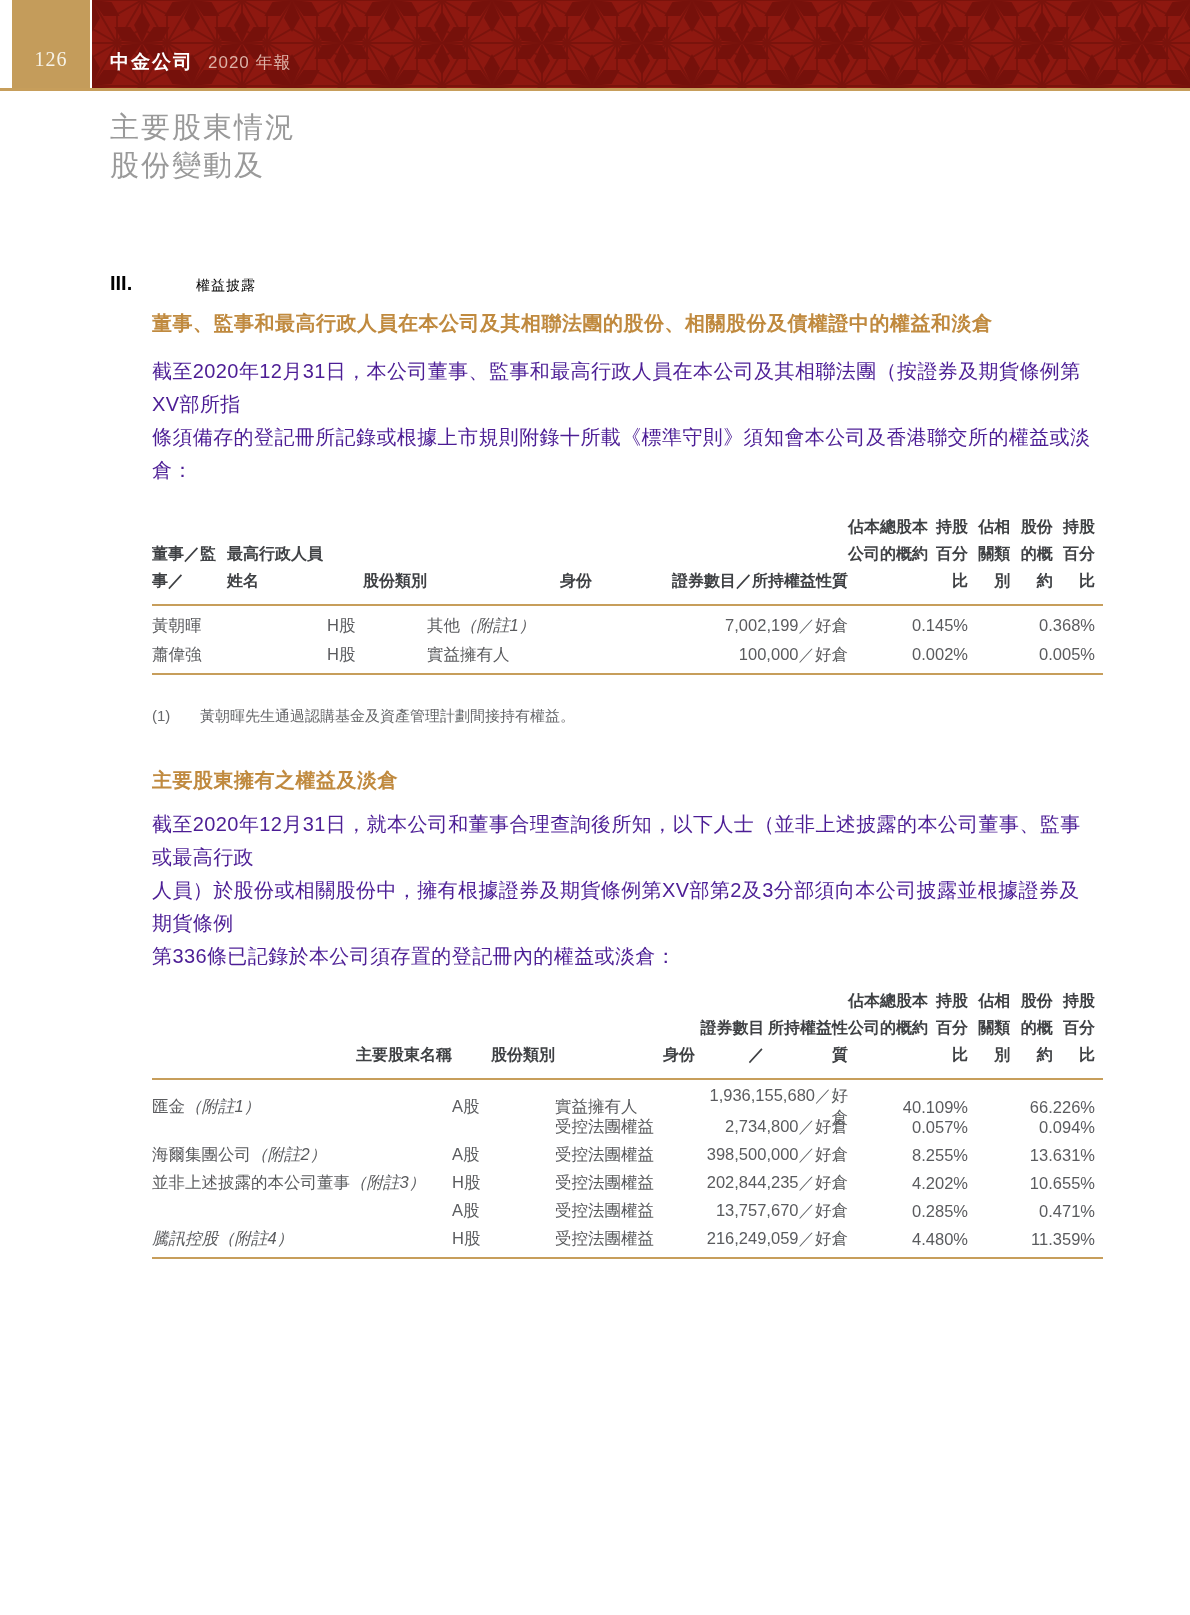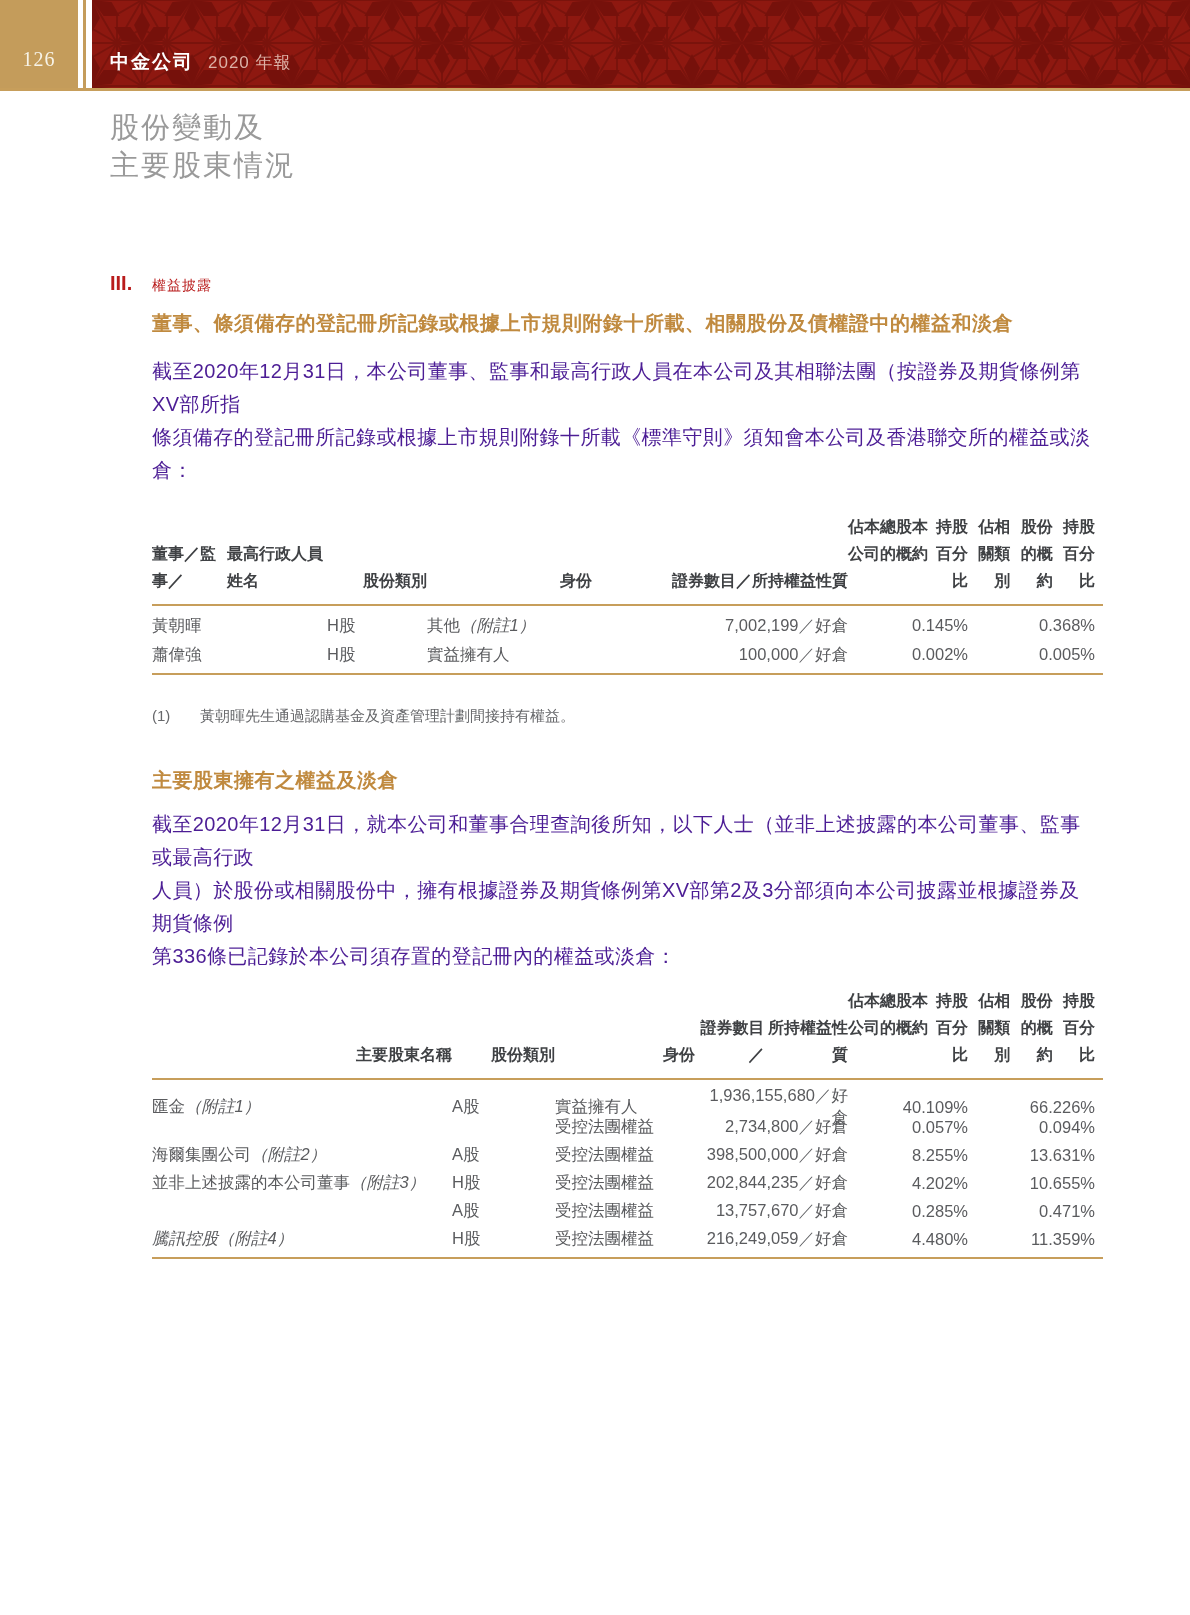--- a/index.html
+++ b/index.html
@@ -1,35 +1,35 @@
 <!DOCTYPE html>
 <html><head>
 <meta charset="utf-8">
 <style>
   html,body{margin:0;padding:0;background:#ffffff;}
   .page{position:relative;width:1190px;height:1615px;background:#ffffff;overflow:hidden;
         font-family:"Liberation Sans","DejaVu Sans",sans-serif;}
 
   
   .hdr{position:relative;width:1190px;height:88px;}
-  .page-num-block{position:absolute;left:0;top:0;width:78px;height:88px;background:#C49C5B;
+  .page-num-block{position:absolute;left:12px;top:0;width:78px;height:88px;background:#C49C5B;
     display:flex;align-items:flex-end;justify-content:center;padding-bottom:17px;box-sizing:border-box;}
   .page-num{font-family:"Liberation Serif","DejaVu Serif",serif;font-size:20px;color:#F7F3E8;letter-spacing:1px;}
   .hdr-vbar{position:absolute;left:83px;top:0;width:3px;height:88px;background:#C49C5B;}
   .banner{position:absolute;left:92px;top:0;width:1098px;height:88px;background:#8E1810;overflow:hidden;}
   .banner svg{position:absolute;left:0;top:0;}
   .banner-text{position:absolute;left:18px;top:0;height:88px;display:flex;align-items:center;padding-top:36px;box-sizing:border-box;}
   .brand{color:#ffffff;font-weight:bold;font-size:19px;letter-spacing:2px;}
   .edition{color:#DCB1A6;font-size:17px;margin-left:14px;letter-spacing:1px;}
   .gold-hr{width:1190px;height:3px;background:#C79E5B;}
 
   
   .doc-title{margin:17px 0 0 110px;font-family:"Liberation Serif","DejaVu Serif",serif;
     font-size:29px;line-height:38px;color:#9A9A9A;letter-spacing:2px;}
-  .section-row{margin:88px 0 0 110px;display:flex;align-items:baseline;color:#b91c1c;}
+  .section-row{margin:88px 0 0 110px;display:flex;align-items:baseline;color:#000000;gap:44px;}
   .section-num{font-size:20px;font-weight:bold;width:42px;}
   .section-heading{font-size:14px;font-weight:normal;letter-spacing:1px;}
   .gold-heading{margin:14px 0 0 152px;font-size:20px;font-weight:bold;color:#C08A3F;line-height:28px;letter-spacing:0.5px;}
   .para{margin:18px 0 0 152px;width:940px;font-size:20px;line-height:33px;color:#4c1d95;letter-spacing:0.4px;}
 
   
   .tbl{margin-left:152px;width:951px;}
   .t1-grid{display:grid;grid-template-columns:175px 100px 165px 256px 120px 135px;}
   .t2-grid{display:grid;grid-template-columns:300px 103px 140px 153px 120px 135px;}
   .t-head{align-items:end;color:#3F4144;font-weight:600;font-size:16px;}
@@ -118,30 +118,30 @@
       </svg>
       <div class="banner-text">
         <span class="brand">中金公司</span>
         <span class="edition">2020 年報</span>
       </div>
     </div>
   </div>
   <div class="gold-hr"></div>
 
   <div class="doc-title">
+    <div>主要股東情況</div>
     <div>股份變動及</div>
-    <div>主要股東情況</div>
   </div>
 
   <div class="section-row">
     <span class="section-num">III.</span>
     <span class="section-heading">權益披露</span>
   </div>
 
-  <div class="gold-heading">董事、條須備存的登記冊所記錄或根據上市規則附錄十所載、相關股份及債權證中的權益和淡倉</div>
+  <div class="gold-heading">董事、監事和最高行政人員在本公司及其相聯法團的股份、相關股份及債權證中的權益和淡倉</div>
   <div class="para">
     <div>截至2020年12月31日，本公司董事、監事和最高行政人員在本公司及其相聯法團（按證券及期貨條例第XV部所指</div>
     <div>條須備存的登記冊所記錄或根據上市規則附錄十所載《標準守則》須知會本公司及香港聯交所的權益或淡倉：</div>
   </div>
 
   <div class="tbl" style="margin-top:26px;">
     <div class="t1-grid t-head">
       <div class="hcell">
         <div>董事／監事／</div>
         <div>最高行政人員姓名</div>

